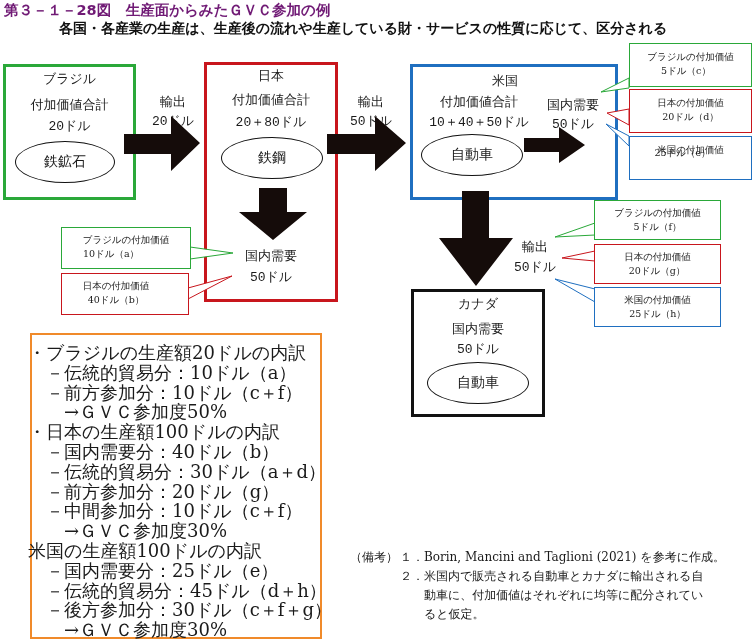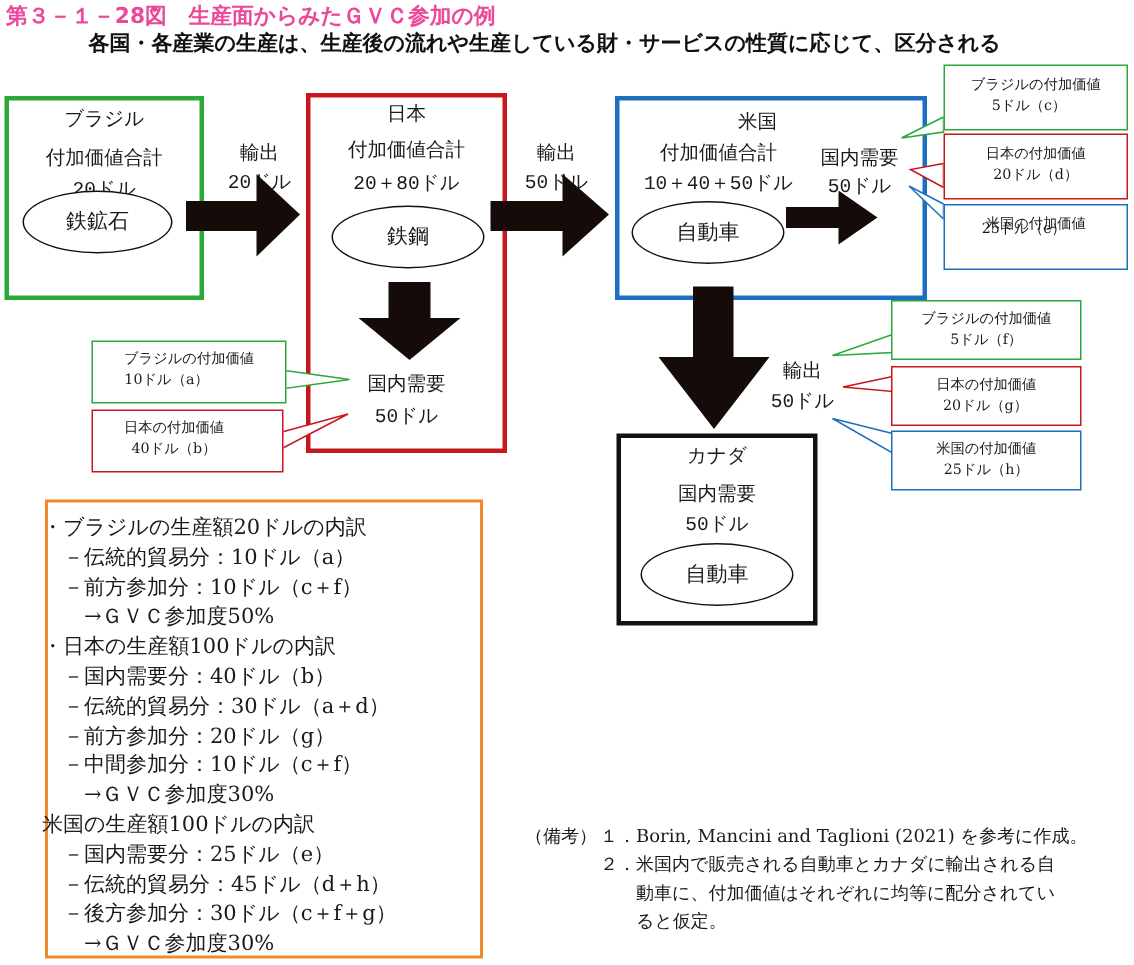--- a/index.html
+++ b/index.html
@@ -1,46 +1,46 @@
 <!DOCTYPE html>
 <html><head>
 <meta charset="utf-8">
 <style>
   html, body { margin:0; padding:0; background:#ffffff; }
   body { width:756px; height:643px; position:relative; overflow:hidden;
          font-family:"DejaVu Serif", "Liberation Serif", serif; color:#1a1a1a; }
   .abs { position:absolute; }
   .title { left:4px; top:1px; font-family:"DejaVu Sans","Liberation Sans",sans-serif;
-           font-size:14.5px; font-weight:bold; color:#ec4899; white-space:nowrap; }
+           font-size:14.5px; font-weight:bold; color:#701a75; white-space:nowrap; }
   .subtitle { left:59px; top:20px; font-family:"DejaVu Sans","Liberation Sans",sans-serif;
               font-size:14px; font-weight:bold; color:#111; white-space:nowrap; }
   .box { position:absolute; box-sizing:border-box; background:#fff; }
   .ctext { position:absolute; text-align:center; white-space:nowrap; }
   .t14 { font-size:13px;font-family:Liberation Mono, monospace; }
   .ellipse { position:absolute; box-sizing:border-box; border:1.5px solid #111;
              border-radius:50%; background:#fff; display:flex; align-items:center;
              justify-content:center; font-size:14px; }
   svg.overlay { position:absolute; left:0; top:0; }
   .callout-text { position:absolute; text-align:center; font-size:9.5px; line-height:14px; white-space:nowrap; }
-  .list { left:28px; top:343px; font-size:14px; line-height:19.8px; white-space:nowrap; }
+  .list { left:28px; top:343px; font-size:18px; line-height:19.8px; white-space:nowrap; }
   .list div { height:19.8px; }
   .notes { left:350px; top:548px; font-size:12px; line-height:19px; white-space:nowrap; }
 </style>
 </head>
 <body>
 
 <div class="abs title">第３－１－28図　生産面からみたＧＶＣ参加の例</div>
 <div class="abs subtitle">各国・各産業の生産は、生産後の流れや生産している財・サービスの性質に応じて、区分される</div>
 
 <div class="box" style="left:3px; top:64px; width:133px; height:136px; border:3px solid #2aa839;">
 </div>
 <div class="ctext t14" style="left:3px; width:133px; top:70px;">ブラジル</div>
 <div class="ctext t14" style="left:3px; width:133px; top:96px;">付加価値合計</div>
 <div class="ctext t14" style="left:3px; width:133px; top:117px;">20ドル</div>
-<div class="ellipse" style="left:15px; top:127px; width:100px; height:42px;">
+<div class="ellipse" style="left:15px; top:141px; width:100px; height:42px;">
   <span>鉄鉱石</span>
 </div>
 
 <div class="ctext t14" style="left:148px; width:50px; top:93px;">輸出</div>
 <div class="ctext t14" style="left:144px; width:58px; top:112px;">20ドル</div>
 
 <div class="box" style="left:204px; top:62px; width:134px; height:240px; border:3px solid #c8161d;">
 </div>
 <div class="ctext t14" style="left:204px; width:134px; top:67px;">日本</div>
 <div class="ctext t14" style="left:204px; width:134px; top:91px;">付加価値合計</div>

